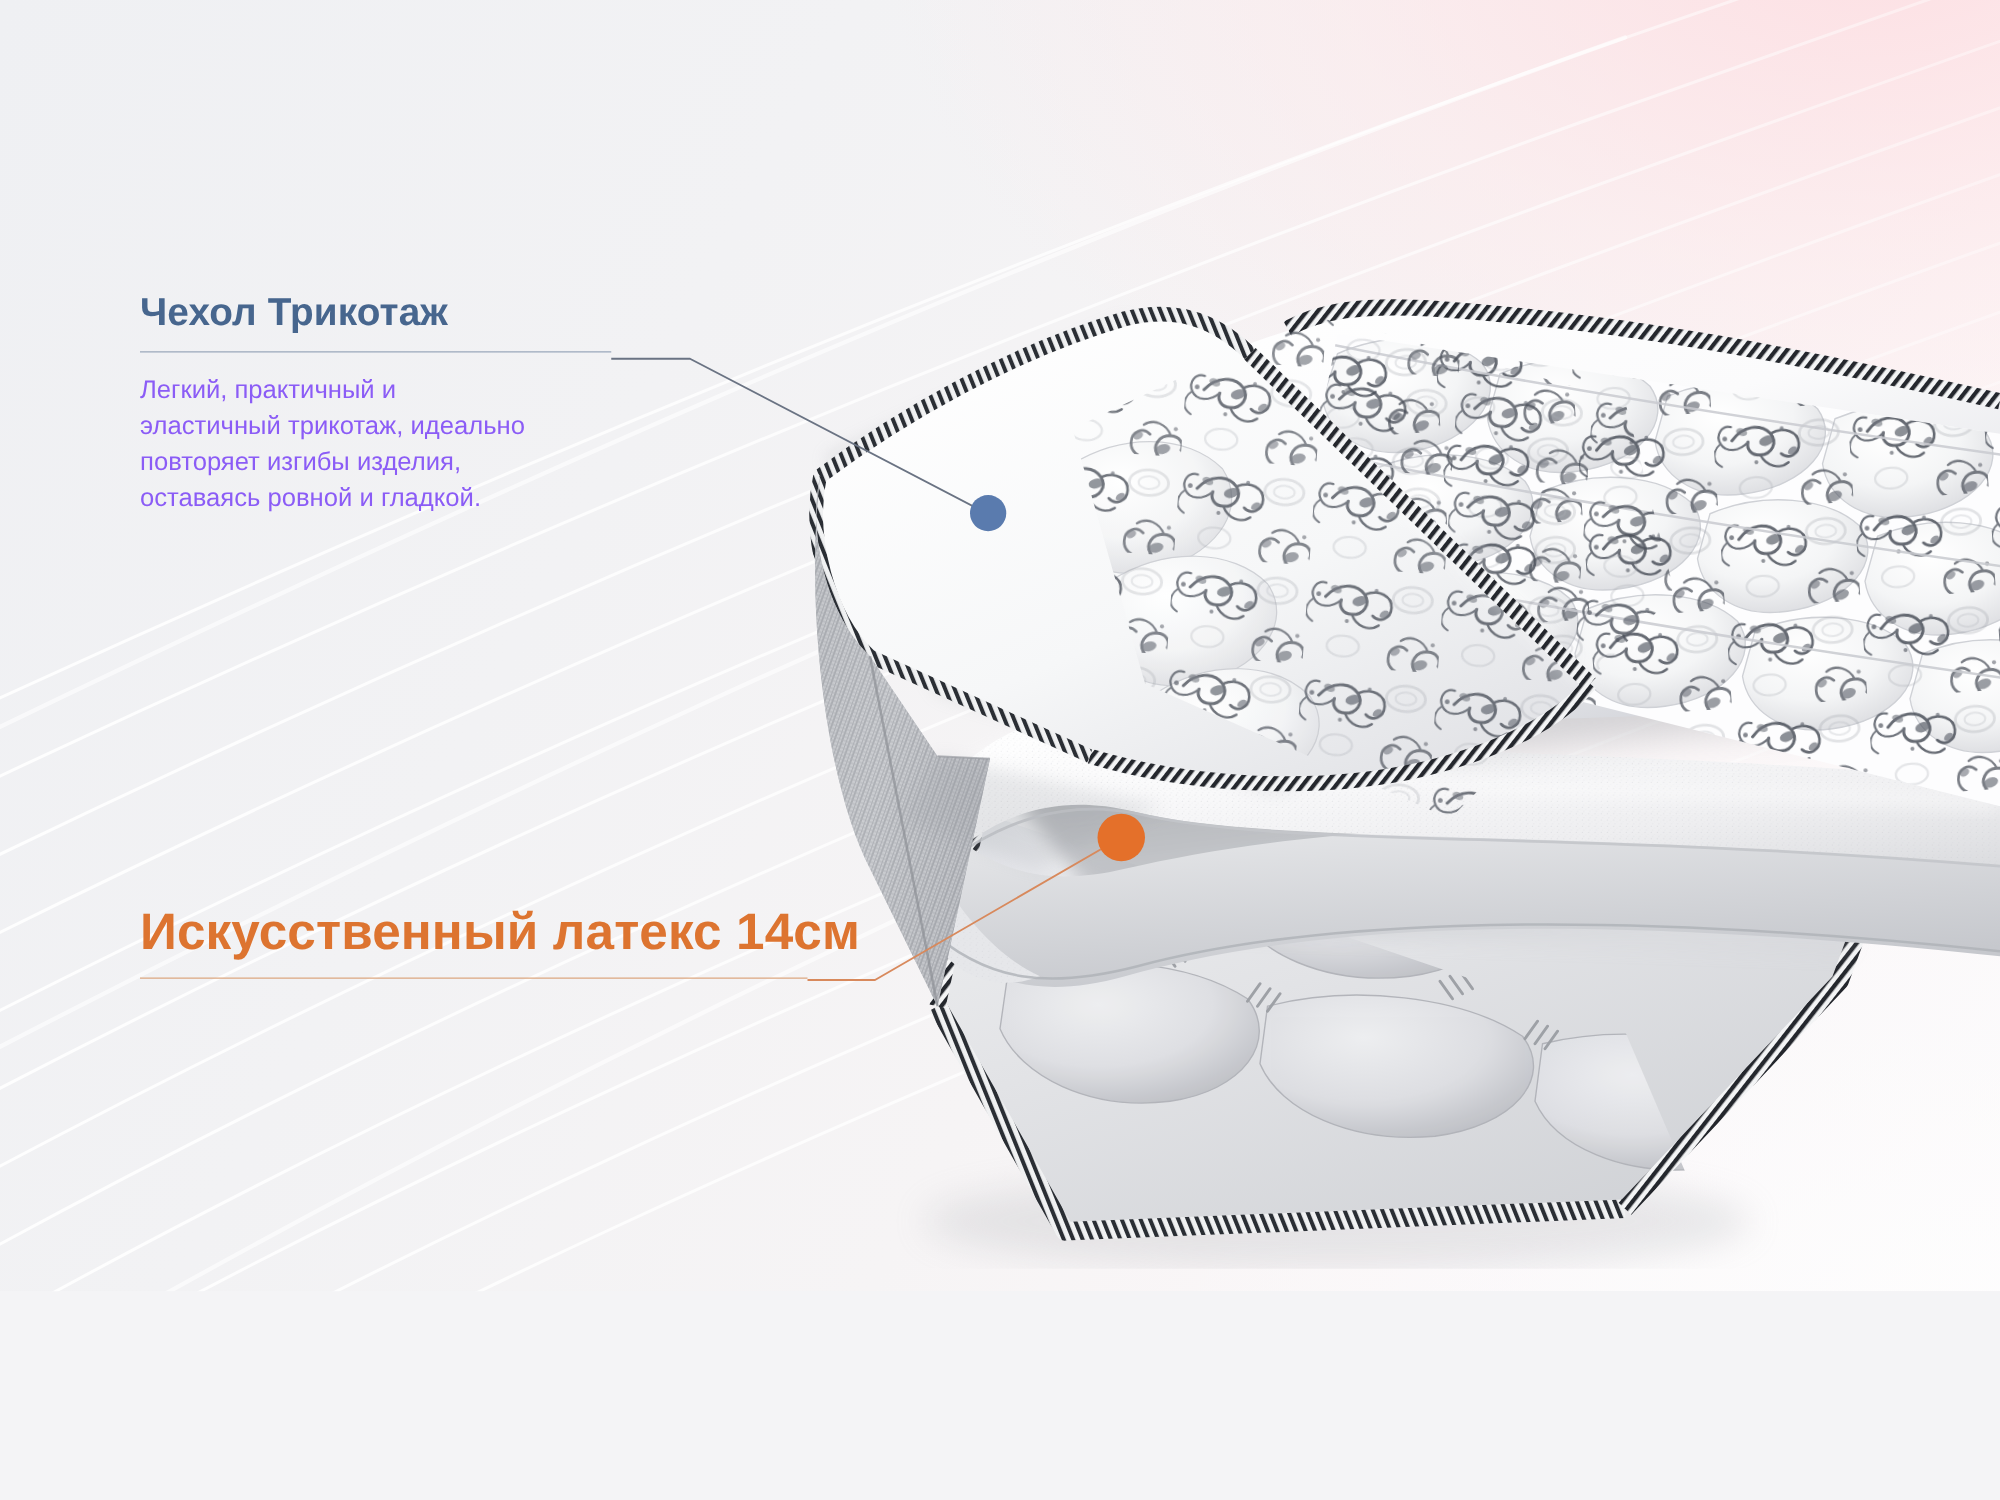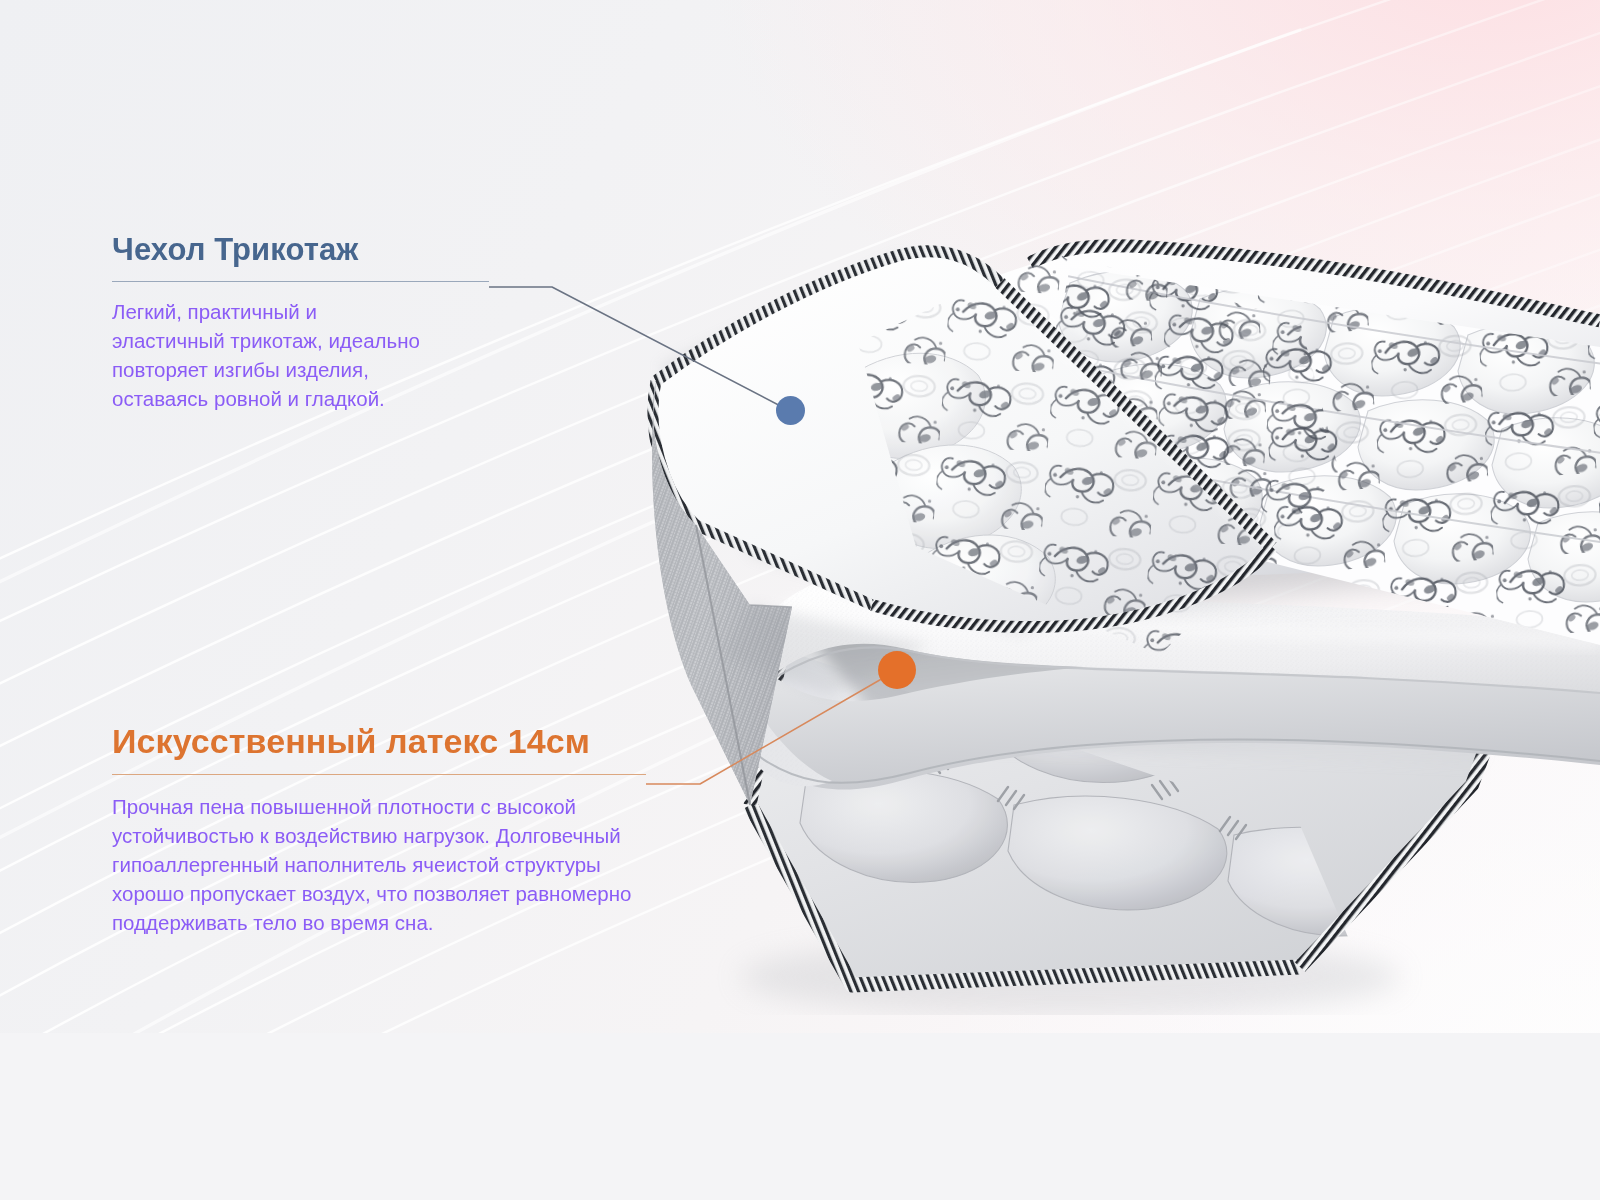--- a/index.html
+++ b/index.html
@@ -35,21 +35,21 @@
     color:#8b5cf6;
     line-height:1.42;
   }
 
   #panel-cover { left:112px; top:232px; width:330px; }
   #panel-cover .panel-title { font-size:31px; color:#47668e; }
   #panel-cover .panel-rule { margin-top:13px; background:#9aa8bb; width:377px; }
   #panel-cover .panel-body { margin-top:15px; font-size:20.5px; width:322px; }
 
   #panel-latex { left:112px; top:722px; width:540px; }
-  #panel-latex .panel-title { font-size:34px; color:#dd7430; }
+  #panel-latex .panel-title { font-size:41px; color:#dd7430; }
   #panel-latex .panel-rule { margin-top:13px; background:#dca780; width:534px; }
   #panel-latex .panel-body { margin-top:17px; font-size:20.5px; width:520px; }
 
   
   .marker { position:absolute; border-radius:50%; }
   #marker-cover { left:776px; top:396px; width:29px; height:29px; background:#5a7bae; }
   #marker-latex { left:878px; top:651px; width:38px; height:38px; background:#e4702a; }
 
   .pointer-svg { position:absolute; inset:0; pointer-events:none; }
 
@@ -396,16 +396,15 @@
 
   <div class="panel" id="panel-cover">
     <div class="panel-title">Чехол Трикотаж</div>
     <div class="panel-rule"></div>
     <div class="panel-body">Легкий, практичный и эластичный трикотаж, идеально повторяет изгибы изделия, оставаясь ровной и гладкой.</div>
   </div>
 
   <div class="panel" id="panel-latex">
     <div class="panel-title">Искусственный латекс 14см</div>
     <div class="panel-rule"></div>
-    <div class="panel-body">Прочная пена повышенной плотности с высокой устойчивостью к воздействию нагрузок. Долговечный гипоаллергенный наполнитель ячеистой структуры хорошо пропускает воздух, что позволяет равномерно поддерживать тело во время сна.</div>
   </div>
 
 </div>
 
 </body></html>

